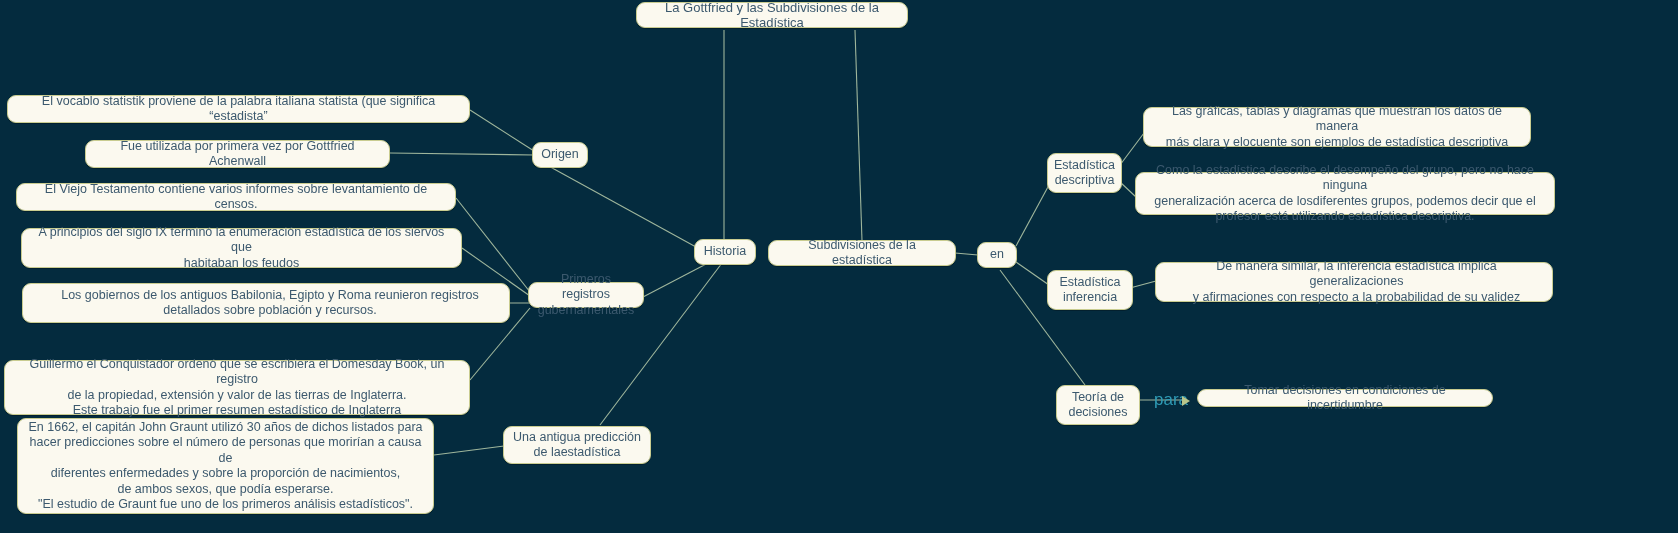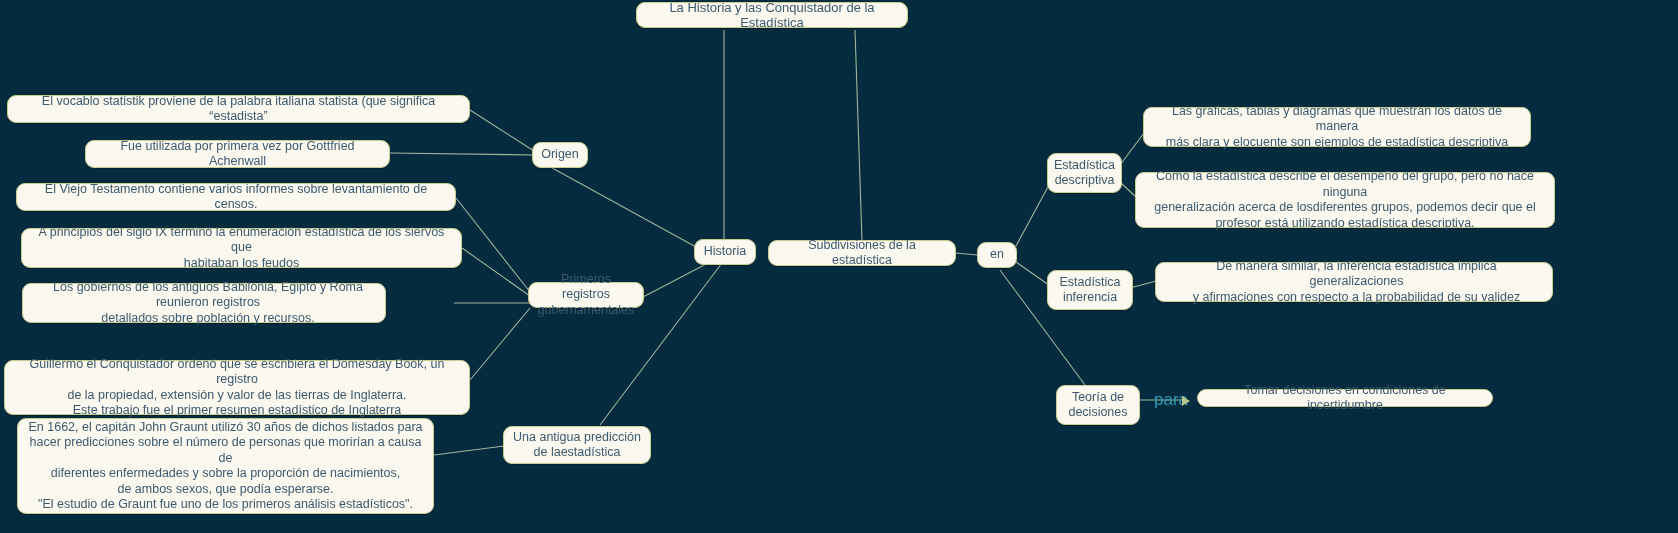--- a/index.html
+++ b/index.html
@@ -97,21 +97,21 @@
       <path d="M 1120 165 L 1144 133"></path>
       <path d="M 1120 182 L 1136 197"></path>
 
       <path d="M 1130 288 L 1156 281"></path>
 
       <path d="M 1140 400 L 1185 400"></path>
     </g>
   </svg>
 
   <div class="node root" style="left:636px; top:2px; width:272px; height:26px;">
-    <span>La Historia y las Conquistador de la Estadística</span>
+    <span>La Gottfried y las Subdivisiones de la Estadística</span>
   </div>
 
   <div class="node" style="left:694px; top:239px; width:62px; height:26px;">
     <span>Historia</span>
   </div>
 
   <div class="node" style="left:768px; top:240px; width:188px; height:26px;">
     <span>Subdivisiones de la estadística</span>
   </div>
 
@@ -139,21 +139,21 @@
 
   <div class="node" style="left:16px; top:183px; width:440px; height:28px;">
     <span>El Viejo Testamento contiene varios informes sobre levantamiento de censos.</span>
   </div>
 
   <div class="node" style="left:21px; top:228px; width:441px; height:40px;">
     <span>A principios del siglo IX terminó la enumeración estadística de los siervos que
 habitaban los feudos</span>
   </div>
 
-  <div class="node" style="left:22px; top:283px; width:364px; height:40px;padding-left:16px;">
+  <div class="node" style="left:22px; top:283px; width:488px; height:40px;padding-left:16px;">
     <span>Los gobiernos de los antiguos Babilonia, Egipto y Roma reunieron registros
 detallados sobre población y recursos.</span>
   </div>
 
   <div class="node" style="left:4px; top:360px; width:466px; height:55px;">
     <span>Guillermo el Conquistador ordenó que se escribiera el Domesday Book, un registro
 de la propiedad, extensión y valor de las tierras de Inglaterra.
 Este trabajo fue el primer resumen estadístico de Inglaterra</span>
   </div>
 
@@ -186,21 +186,21 @@
 
   <div class="node" style="left:1197px; top:389px; width:296px; height:18px;">
     <span>Tomar decisiones en condiciones de incertidumbre</span>
   </div>
 
   <div class="node" style="left:1143px; top:107px; width:388px; height:40px;">
     <span>Las gráficas, tablas y diagramas que muestran los datos de manera
 más clara y elocuente son ejemplos de estadística descriptiva</span>
   </div>
 
-  <div class="node" style="left:1135px; top:172px; width:420px; height:56px;">
+  <div class="node" style="left:1135px; top:172px; width:420px; height:43px;">
     <span>Como la estadística describe el desempeño del grupo, pero no hace ninguna
 generalización acerca de losdiferentes grupos, podemos decir que el
 profesor está utilizando estadística descriptiva.</span>
   </div>
 
   <div class="node" style="left:1155px; top:262px; width:398px; height:40px;padding-left:13px;">
     <span>De manera similar, la inferencia estadística implica generalizaciones
 y afirmaciones con respecto a la probabilidad de su validez</span>
   </div>
 

